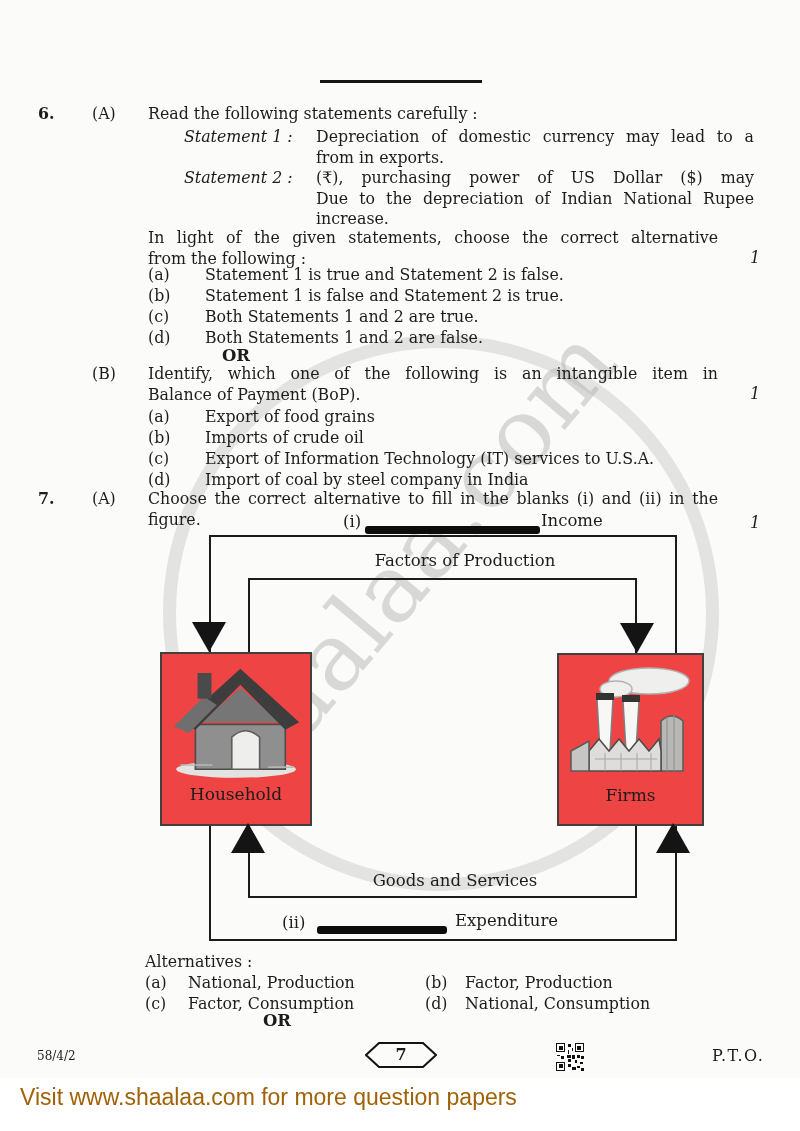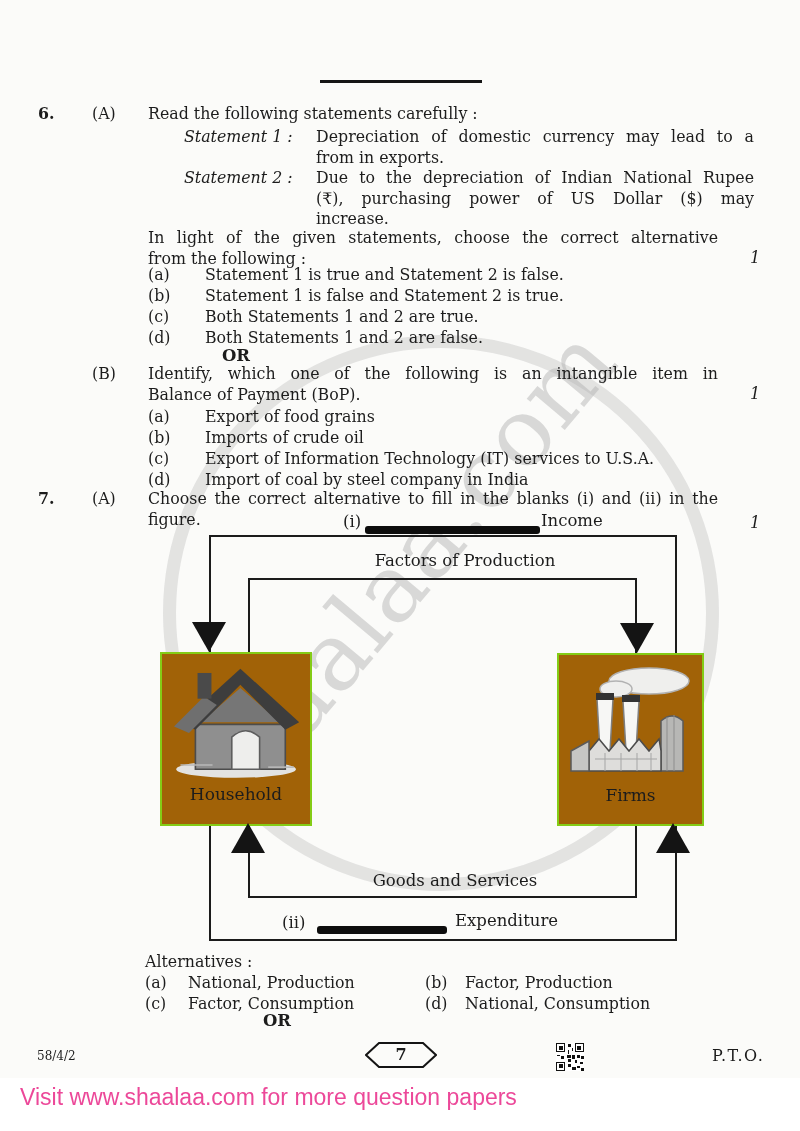--- a/index.html
+++ b/index.html
@@ -15,40 +15,40 @@
   .opt-letter{width:57px;flex:0 0 57px;}
   .opt-text{flex:1;}
   .stmt-row{display:flex;}
   .stmt-label{width:132px;flex:0 0 132px;font-style:italic;}
   .stmt-text{width:438px;flex:0 0 438px;}
   
   .rect{position:absolute;border:2px solid #1b1b1b;}
   .fig-label{position:absolute;font-size:16.5px;white-space:nowrap;}
   .fig-center{text-align:center;}
   .blankbar{position:absolute;background:#0d0d0d;border-radius:3px;}
-  .node-box{position:absolute;background:#a16207;border:2px solid #84cc16;}
+  .node-box{position:absolute;background:#ef4444;border:2px solid #404040;}
   .arrow-down{position:absolute;width:0;height:0;border-left:17px solid transparent;
               border-right:17px solid transparent;border-top:30px solid #141414;}
   .arrow-up{position:absolute;width:0;height:0;border-left:17px solid transparent;
             border-right:17px solid transparent;border-bottom:30px solid #141414;}
   .node-caption{position:absolute;left:0;right:0;text-align:center;font-size:17px;}
   
   .wm-circle{position:absolute;left:163px;top:335px;width:530px;height:530px;
              border:13px solid rgba(193,193,193,0.42);border-radius:50%;}
   .wm-text{position:absolute;left:60px;top:518px;width:680px;text-align:center;
            font-size:95px;line-height:1.2;color:rgba(178,178,178,0.48);
            transform:rotate(-50deg);letter-spacing:1px;white-space:nowrap;}
   
   .footer-code{font-size:12px;}
   .hexwrap{position:absolute;left:365px;top:1042px;width:72px;height:26px;}
   .hexnum{position:absolute;left:0;right:0;top:1px;text-align:center;font-weight:bold;font-size:16px;line-height:24px;}
   .pto{font-size:16px;letter-spacing:1.5px;}
   .banner{position:absolute;left:0;top:1078px;width:800px;height:53px;background:#ffffff;}
   .banner-text{position:absolute;left:20px;top:9px;font-family:"Liberation Sans","DejaVu Sans",sans-serif;
-               font-size:23px;color:#ec4899;}
+               font-size:23px;color:#a16207;}
 </style>
 </head>
 <body>
 
 <div class="page">
 
   <div class="wm-circle"></div>
   <div class="wm-text">shaalaa.com</div>
 
   <div class="abs divider" style="left:320px;top:80px;width:162px;"></div>
@@ -63,22 +63,22 @@
       <div class="stmt-row">
         <div class="stmt-label">Statement 1 :</div>
         <div class="stmt-text">
           <div class="jline">Depreciation of domestic currency may lead to a</div>
           <div>from in exports.</div>
         </div>
       </div>
       <div class="stmt-row">
         <div class="stmt-label">Statement 2 :</div>
         <div class="stmt-text">
+          <div class="jline">(₹), purchasing power of US Dollar ($) may</div>
           <div class="jline">Due to the depreciation of Indian National Rupee</div>
-          <div class="jline">(₹), purchasing power of US Dollar ($) may</div>
           <div>increase.</div>
         </div>
       </div>
     </div>
 
     <div class="abs" style="left:0;top:124px;width:570px;">
       <div class="jline">In light of the given statements, choose the correct alternative</div>
       <div>from the following :</div>
     </div>
 

